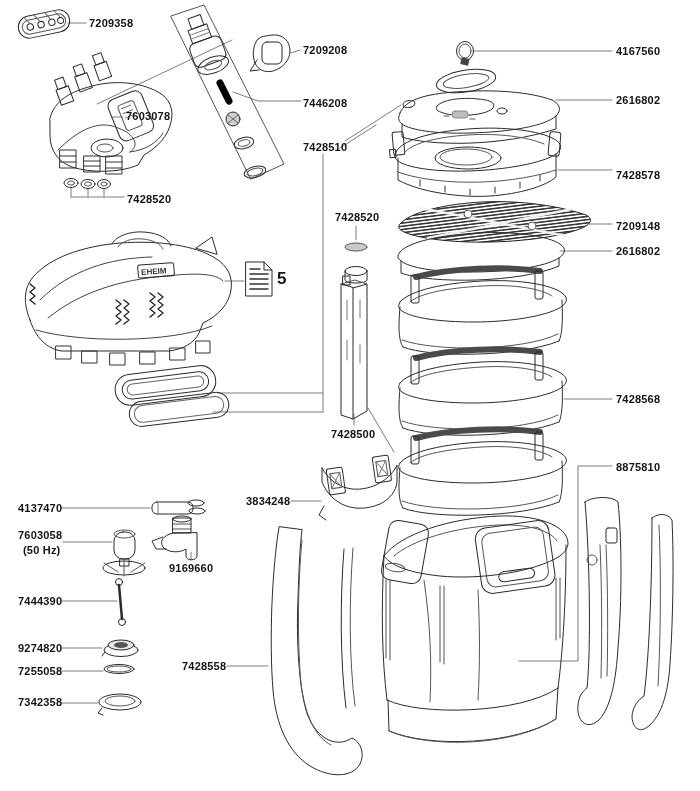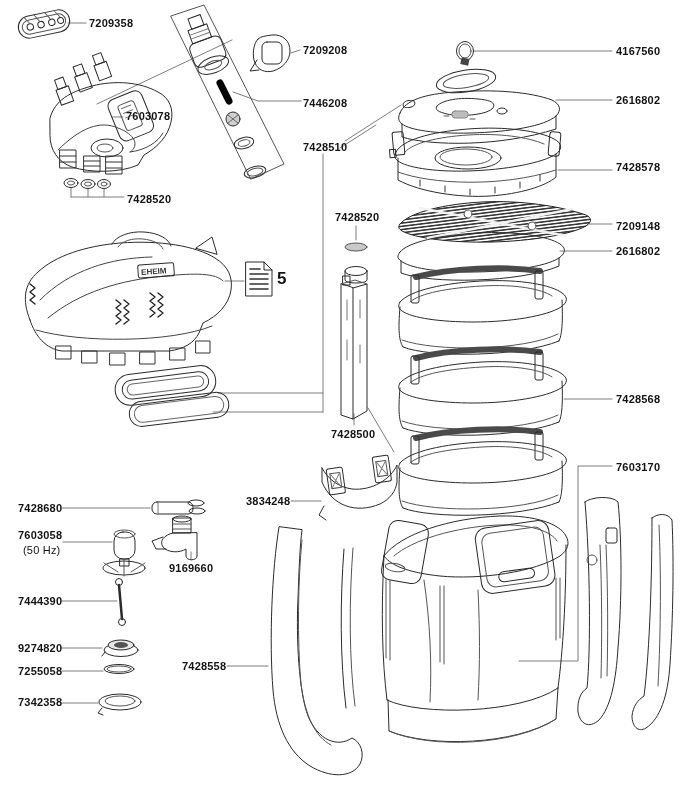--- a/index.html
+++ b/index.html
@@ -2,21 +2,21 @@
 <html><head>
 <meta charset="utf-8">
 <style>
   html,body{margin:0;padding:0;background:#fff;}
   .stage{position:relative;width:700px;height:791px;background:#ffffff;overflow:hidden;
          font-family:"Liberation Sans",sans-serif;}
   .art{position:absolute;left:0;top:0;width:700px;height:791px;}
   .lbl{position:absolute;font-size:11px;font-weight:700;color:#141414;white-space:nowrap;
        letter-spacing:.2px;line-height:15px;}
   .lbl.big{font-size:17px;font-weight:700;}
-  .lbl.sub{font-weight:400;}
+  .lbl.sub{font-weight:700;}
 </style>
 </head>
 <body>
 
 <div class="stage">
 
 <svg class="art" viewBox="0 0 700 791" fill="none" stroke="#2b2b2b" stroke-width="1" stroke-linecap="round" stroke-linejoin="round">
   <defs>
     <pattern id="hatch" width="3.2" height="3.2" patternUnits="userSpaceOnUse" patternTransform="rotate(-7)">
       <rect width="3.2" height="3.2" fill="#ffffff" stroke="none"></rect>
@@ -351,30 +351,30 @@
 
 <div>
   <div class="lbl" style="left:89px;top:16px">7209358</div>
   <div class="lbl" style="left:303px;top:43px">7209208</div>
   <div class="lbl" style="left:126px;top:109px">7603078</div>
   <div class="lbl" style="left:303px;top:96px">7446208</div>
   <div class="lbl" style="left:303px;top:140px">7428510</div>
   <div class="lbl" style="left:127px;top:192px">7428520</div>
   <div class="lbl" style="left:616px;top:44px">4167560</div>
   <div class="lbl" style="left:616px;top:93px">2616802</div>
-  <div class="lbl" style="left:616px;top:160px">7428578</div>
+  <div class="lbl" style="left:616px;top:168px">7428578</div>
   <div class="lbl" style="left:335px;top:210px">7428520</div>
   <div class="lbl" style="left:616px;top:219px">7209148</div>
   <div class="lbl" style="left:616px;top:244px">2616802</div>
   <div class="lbl big" style="left:277px;top:271px">5</div>
   <div class="lbl" style="left:616px;top:392px">7428568</div>
   <div class="lbl" style="left:331px;top:427px">7428500</div>
-  <div class="lbl" style="left:616px;top:460px">7603170</div>
+  <div class="lbl" style="left:616px;top:460px">8875810</div>
   <div class="lbl" style="left:246px;top:494px">3834248</div>
-  <div class="lbl" style="left:18px;top:501px">7428680</div>
+  <div class="lbl" style="left:18px;top:501px">4137470</div>
   <div class="lbl" style="left:18px;top:528px">7603058</div>
   <div class="lbl sub" style="left:23px;top:543px">(50 Hz)</div>
   <div class="lbl" style="left:169px;top:561px">9169660</div>
   <div class="lbl" style="left:18px;top:594px">7444390</div>
   <div class="lbl" style="left:18px;top:641px">9274820</div>
   <div class="lbl" style="left:18px;top:664px">7255058</div>
   <div class="lbl" style="left:18px;top:695px">7342358</div>
   <div class="lbl" style="left:182px;top:659px">7428558</div>
 </div>
 

